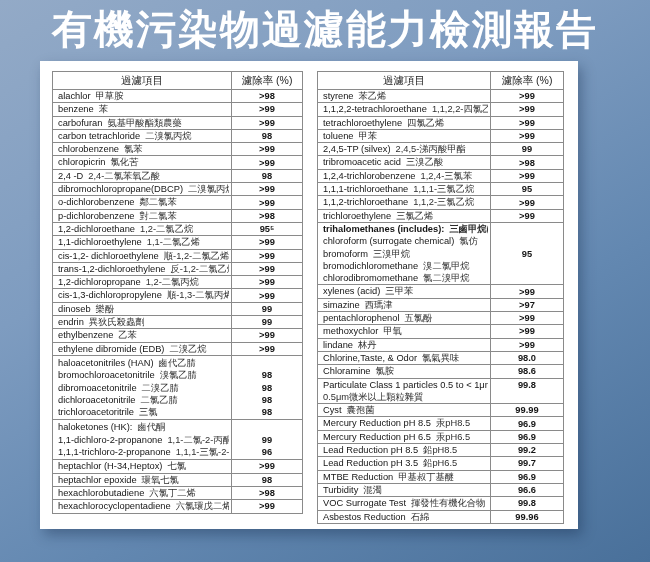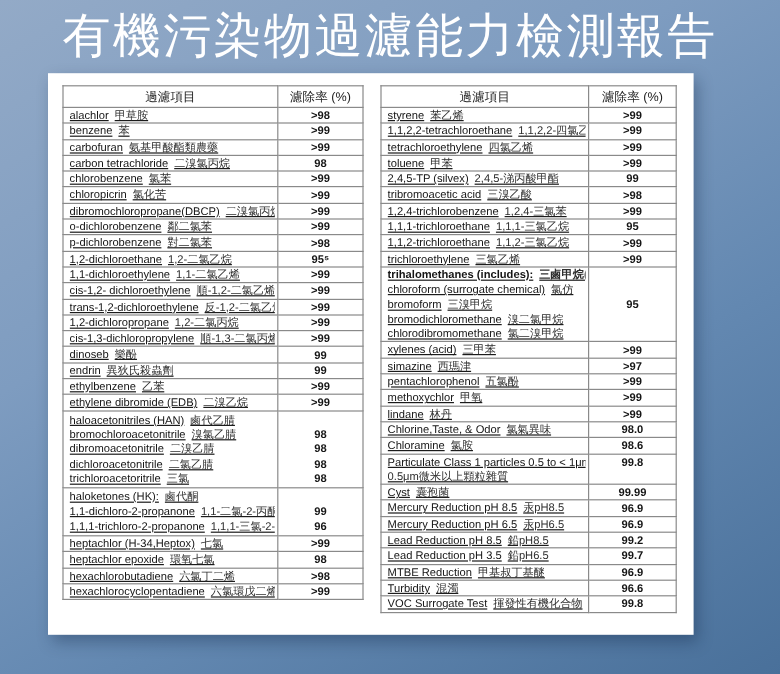--- a/index.html
+++ b/index.html
@@ -3,36 +3,36 @@
 <meta charset="utf-8">
 <style>
   html,body{margin:0;padding:0;}
   body{
     width:650px;height:562px;position:relative;overflow:hidden;
     font-family:"Liberation Sans",sans-serif;
     background:linear-gradient(150deg,#93aac7 0%,#7e9cc0 35%,#6388b1 65%,#49709a 100%);
   }
   .title{
     position:absolute;top:2px;left:0;right:0;text-align:center;
-    font-size:40px;font-weight:normal;color:#ffffff;letter-spacing:2px;white-space:nowrap;
+    font-size:40px;font-weight:bold;color:#ffffff;letter-spacing:2px;white-space:nowrap;
   }
   .card{
     position:absolute;left:40px;top:61px;width:538px;height:468px;
     background:#ffffff;box-sizing:border-box;
     padding:10px 0 0 12px;display:flex;gap:14px;align-items:flex-start;
     box-shadow:4px 6px 12px rgba(15,35,65,.35);
   }
   table{border-collapse:collapse;table-layout:fixed;border:1px solid #6e6e6e;}
   #left-table{width:251px;}
   #right-table{width:247px;}
   th,td{border:1px solid #8a8a8a;}
   th{font-size:10.5px;font-weight:normal;color:#1c1c1c;height:17px;padding:0;text-align:center;}
   th.rate-col{width:70px;}
   #right-table th.rate-col{width:72px;}
-  td.item{padding:0 2px 0 5px;color:#1b1b1b;text-decoration:underline;}
+  td.item{padding:0 2px 0 5px;color:#1b1b1b;}
   .ln{line-height:12.3px;font-size:9.3px;white-space:nowrap;overflow:hidden;}
   .en{color:#151515;}
   .zh{margin-left:5px;color:#2e2e2e;}
   .zh2{color:#2e2e2e;}
   .bold{font-weight:bold;}
   td.rate{text-align:center;vertical-align:middle;color:#151515;font-size:9.3px;font-weight:bold;}
   td.rate.top{vertical-align:top;}
 </style>
 </head>
 <body>
@@ -79,20 +79,26 @@
           <td class="rate">&gt;99</td>
         </tr>
         <tr>
           <td class="item">
             <div class="ln"><span class="en">chloropicrin</span><span class="zh">氯化苦</span></div>
           </td>
           <td class="rate">&gt;99</td>
         </tr>
         <tr>
           <td class="item">
+            <div class="ln"><span class="en">2,4 -D</span><span class="zh">2,4-二氯苯氧乙酸</span></div>
+          </td>
+          <td class="rate">98</td>
+        </tr>
+        <tr>
+          <td class="item">
             <div class="ln"><span class="en">dibromochloropropane(DBCP)</span><span class="zh">二溴氯丙烷</span></div>
           </td>
           <td class="rate">&gt;99</td>
         </tr>
         <tr>
           <td class="item">
             <div class="ln"><span class="en">o-dichlorobenzene</span><span class="zh">鄰二氯苯</span></div>
           </td>
           <td class="rate">&gt;99</td>
         </tr>
@@ -385,15 +391,21 @@
             <div class="ln"><span class="en">Turbidity</span><span class="zh">混濁</span></div>
           </td>
           <td class="rate">96.6</td>
         </tr>
         <tr>
           <td class="item">
             <div class="ln"><span class="en">VOC Surrogate Test</span><span class="zh">揮發性有機化合物</span></div>
           </td>
           <td class="rate">99.8</td>
         </tr>
+        <tr>
+          <td class="item">
+            <div class="ln"><span class="en">Asbestos Reduction</span><span class="zh">石綿</span></div>
+          </td>
+          <td class="rate">99.96</td>
+        </tr>
       </tbody>
   </table>
 </div>
 
 </body></html>

